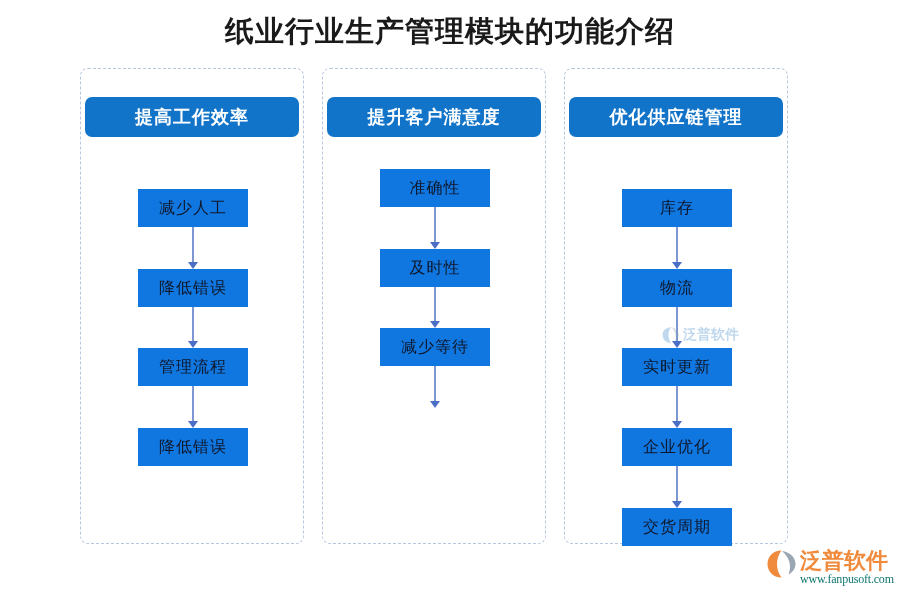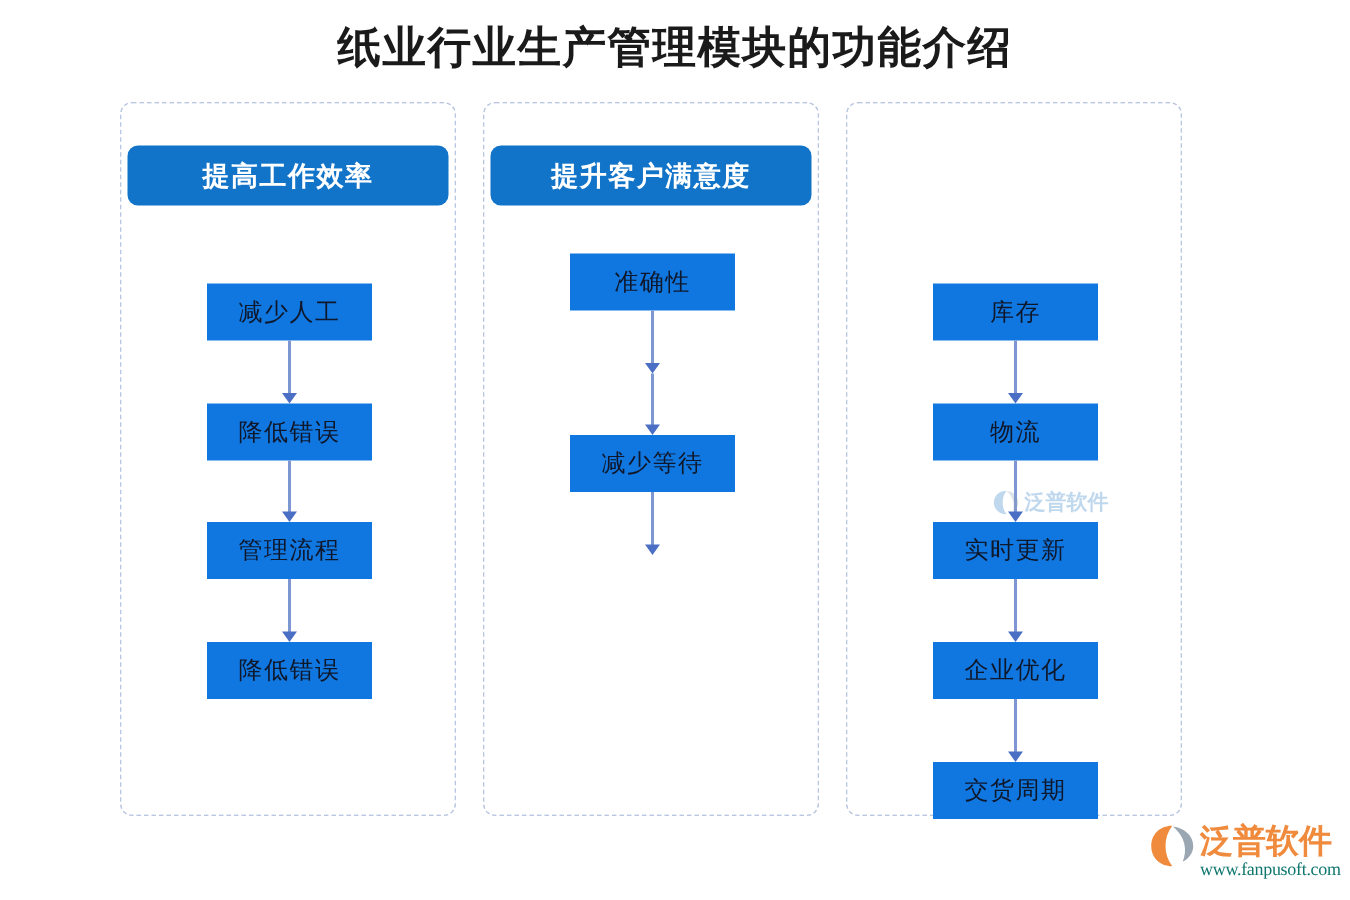--- a/index.html
+++ b/index.html
@@ -241,37 +241,39 @@
       <div class="col-header">提升客户满意度</div>
 
       <div class="flow start-b">
         <div class="node">准确性</div>
         <div class="gap-a">
           <div class="connector">
               <div class="stem"></div>
               <div class="head"></div>
             </div>
         </div>
+        <div class="node">及时性</div>
         <div class="gap-b">
           <div class="connector">
               <div class="stem"></div>
               <div class="head"></div>
             </div>
         </div>
         <div class="node">减少等待</div>
         <div class="gap-c">
           <div class="connector">
               <div class="stem"></div>
               <div class="head"></div>
             </div>
         </div>
       </div>
     </div>
 
     <div class="column col-2">
+      <div class="col-header">优化供应链管理</div>
 
       <div class="flow start-a">
         <div class="node">库存</div>
         <div class="gap-a">
           <div class="connector">
               <div class="stem"></div>
               <div class="head"></div>
             </div>
         </div>
         <div class="node">物流</div>

